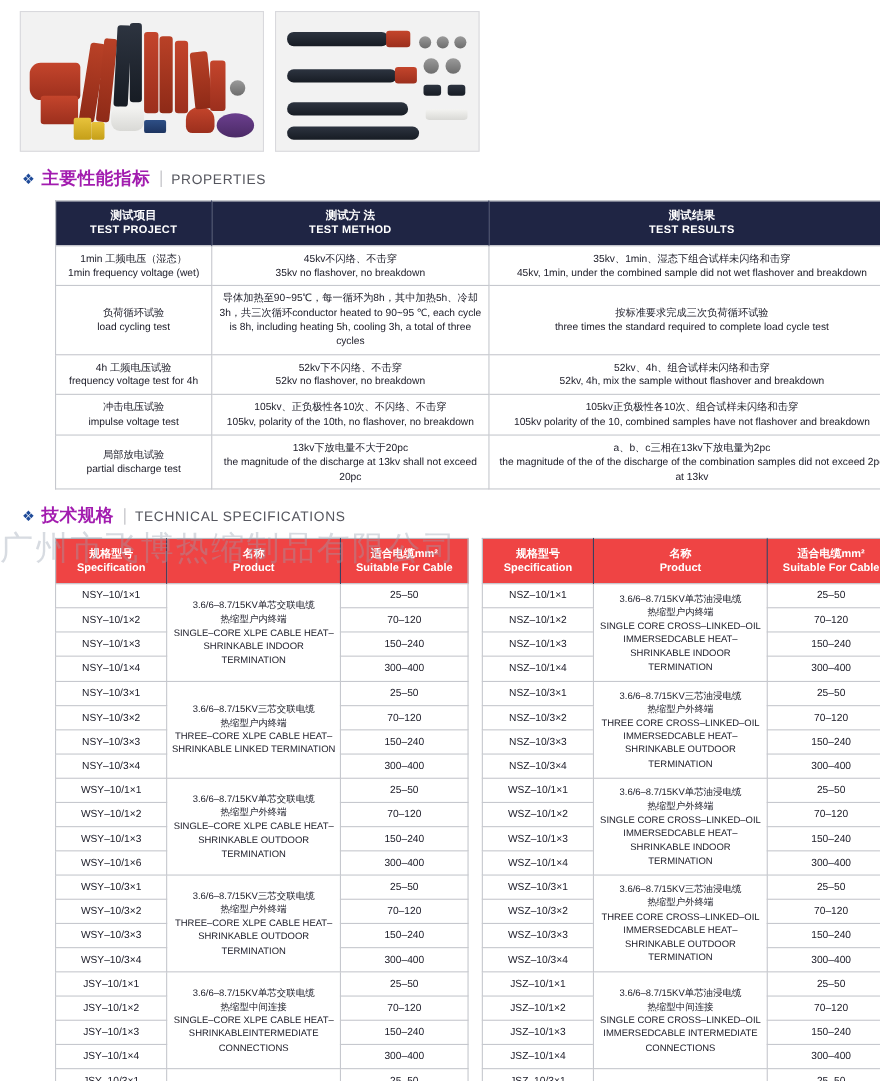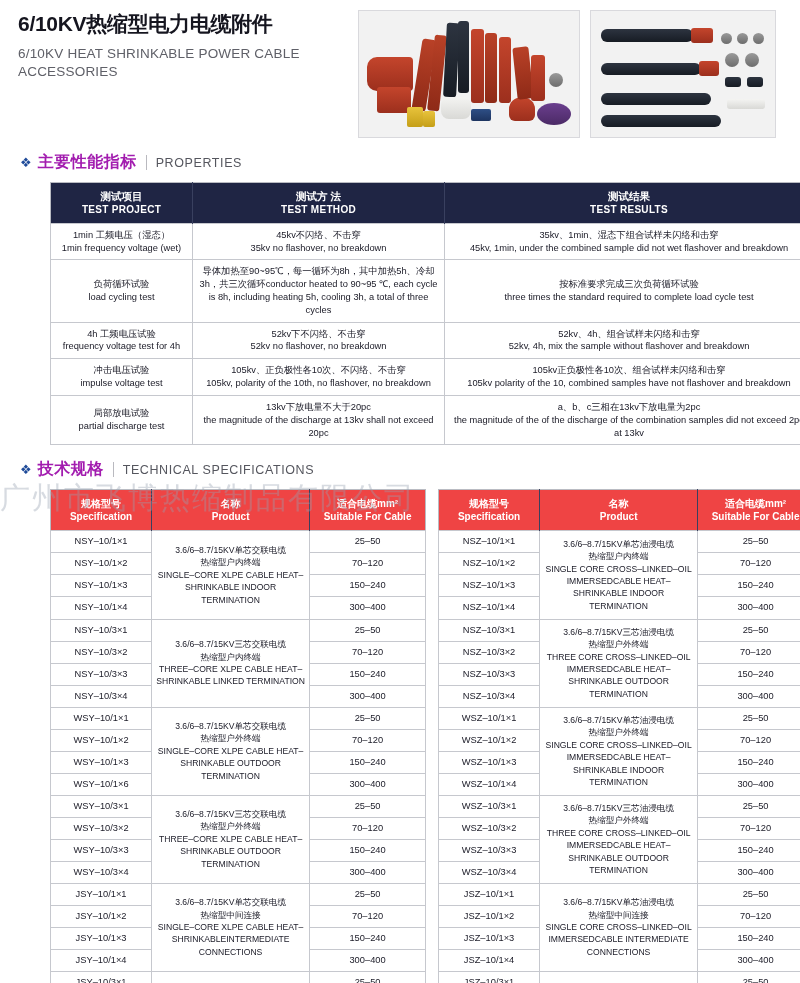--- a/index.html
+++ b/index.html
@@ -93,24 +93,20 @@
     letter-spacing:2px; pointer-events:none; z-index:5;
     font-family:"Liberation Sans", sans-serif;
   }
 </style>
 </head>
 <body>
 
 <div class="page">
 
   <div class="header">
-    <div class="header-text">
-      <div class="title-cn">6/10KV热缩型电力电缆附件</div>
-      <div class="title-en">6/10KV HEAT SHRINKABLE POWER CABLE ACCESSORIES</div>
-    </div>
 
     <div class="header-imgs">
 
       <div class="img-box a">
         <div class="ph p-red" style="left:8px;top:46px;width:46px;height:34px;border-radius:10px 4px 4px 10px;"></div>
         <div class="ph p-red" style="left:18px;top:76px;width:34px;height:26px;"></div>
         <div class="ph p-red2" style="left:58px;top:28px;width:14px;height:72px;transform:rotate(9deg);"></div>
         <div class="ph p-red2" style="left:72px;top:24px;width:12px;height:76px;transform:rotate(6deg);"></div>
         <div class="ph p-dark" style="left:86px;top:12px;width:13px;height:74px;transform:rotate(3deg);"></div>
         <div class="ph p-dark" style="left:99px;top:10px;width:11px;height:72px;"></div>

